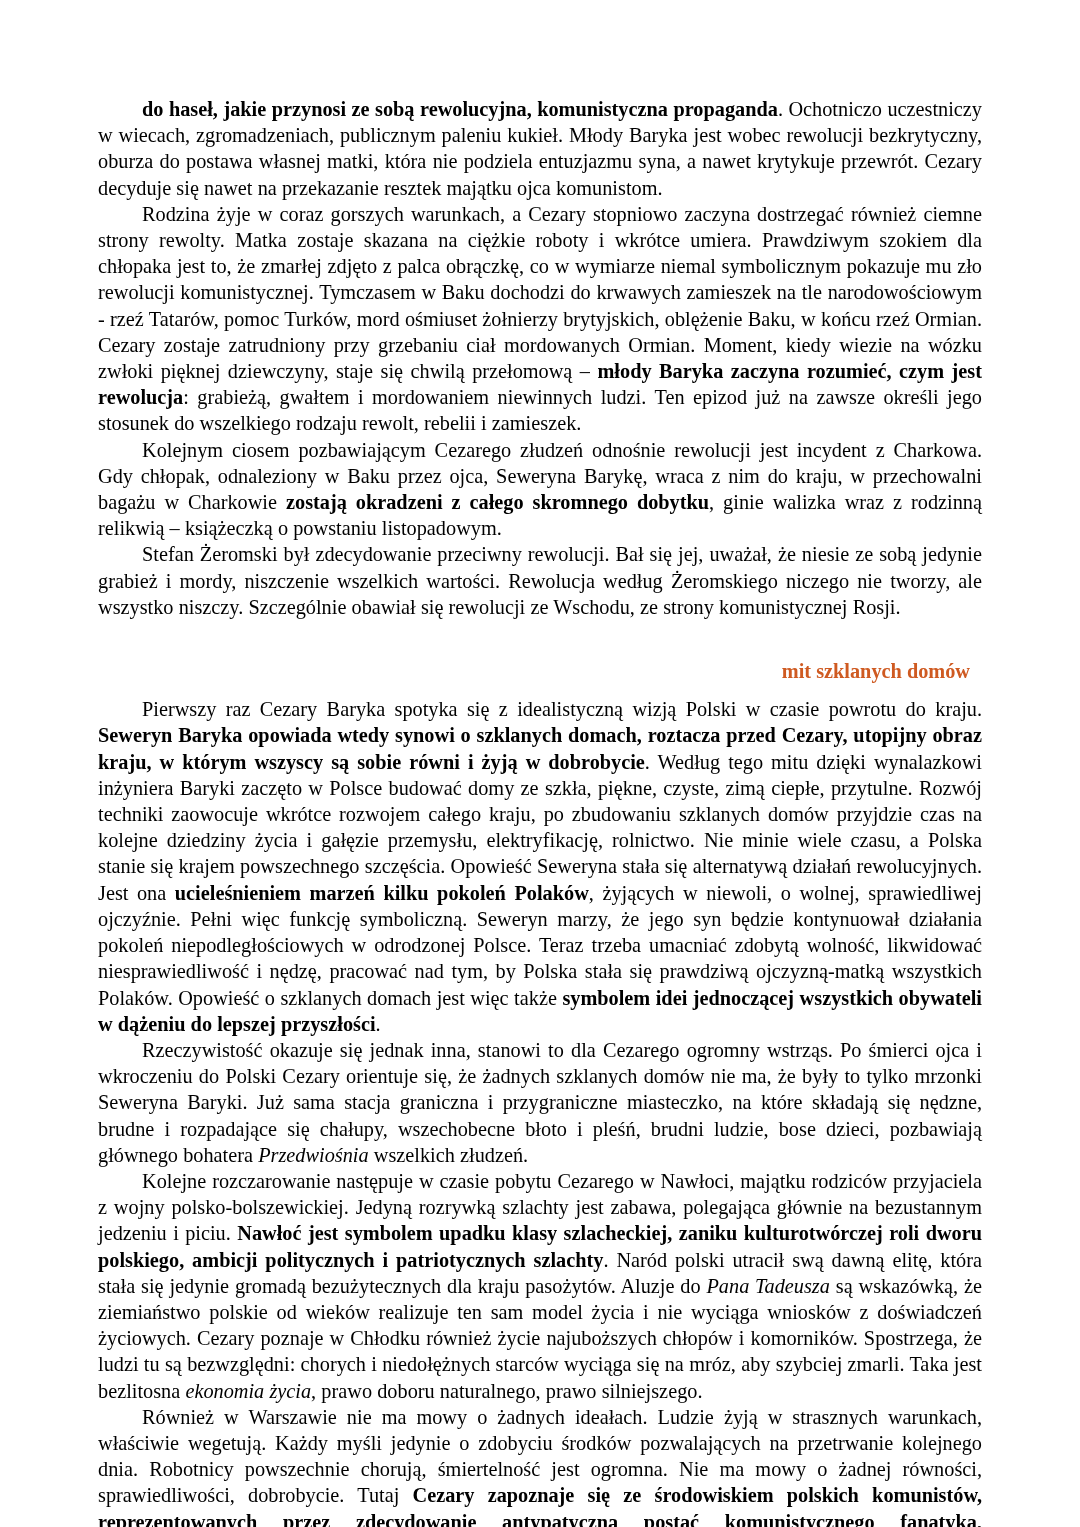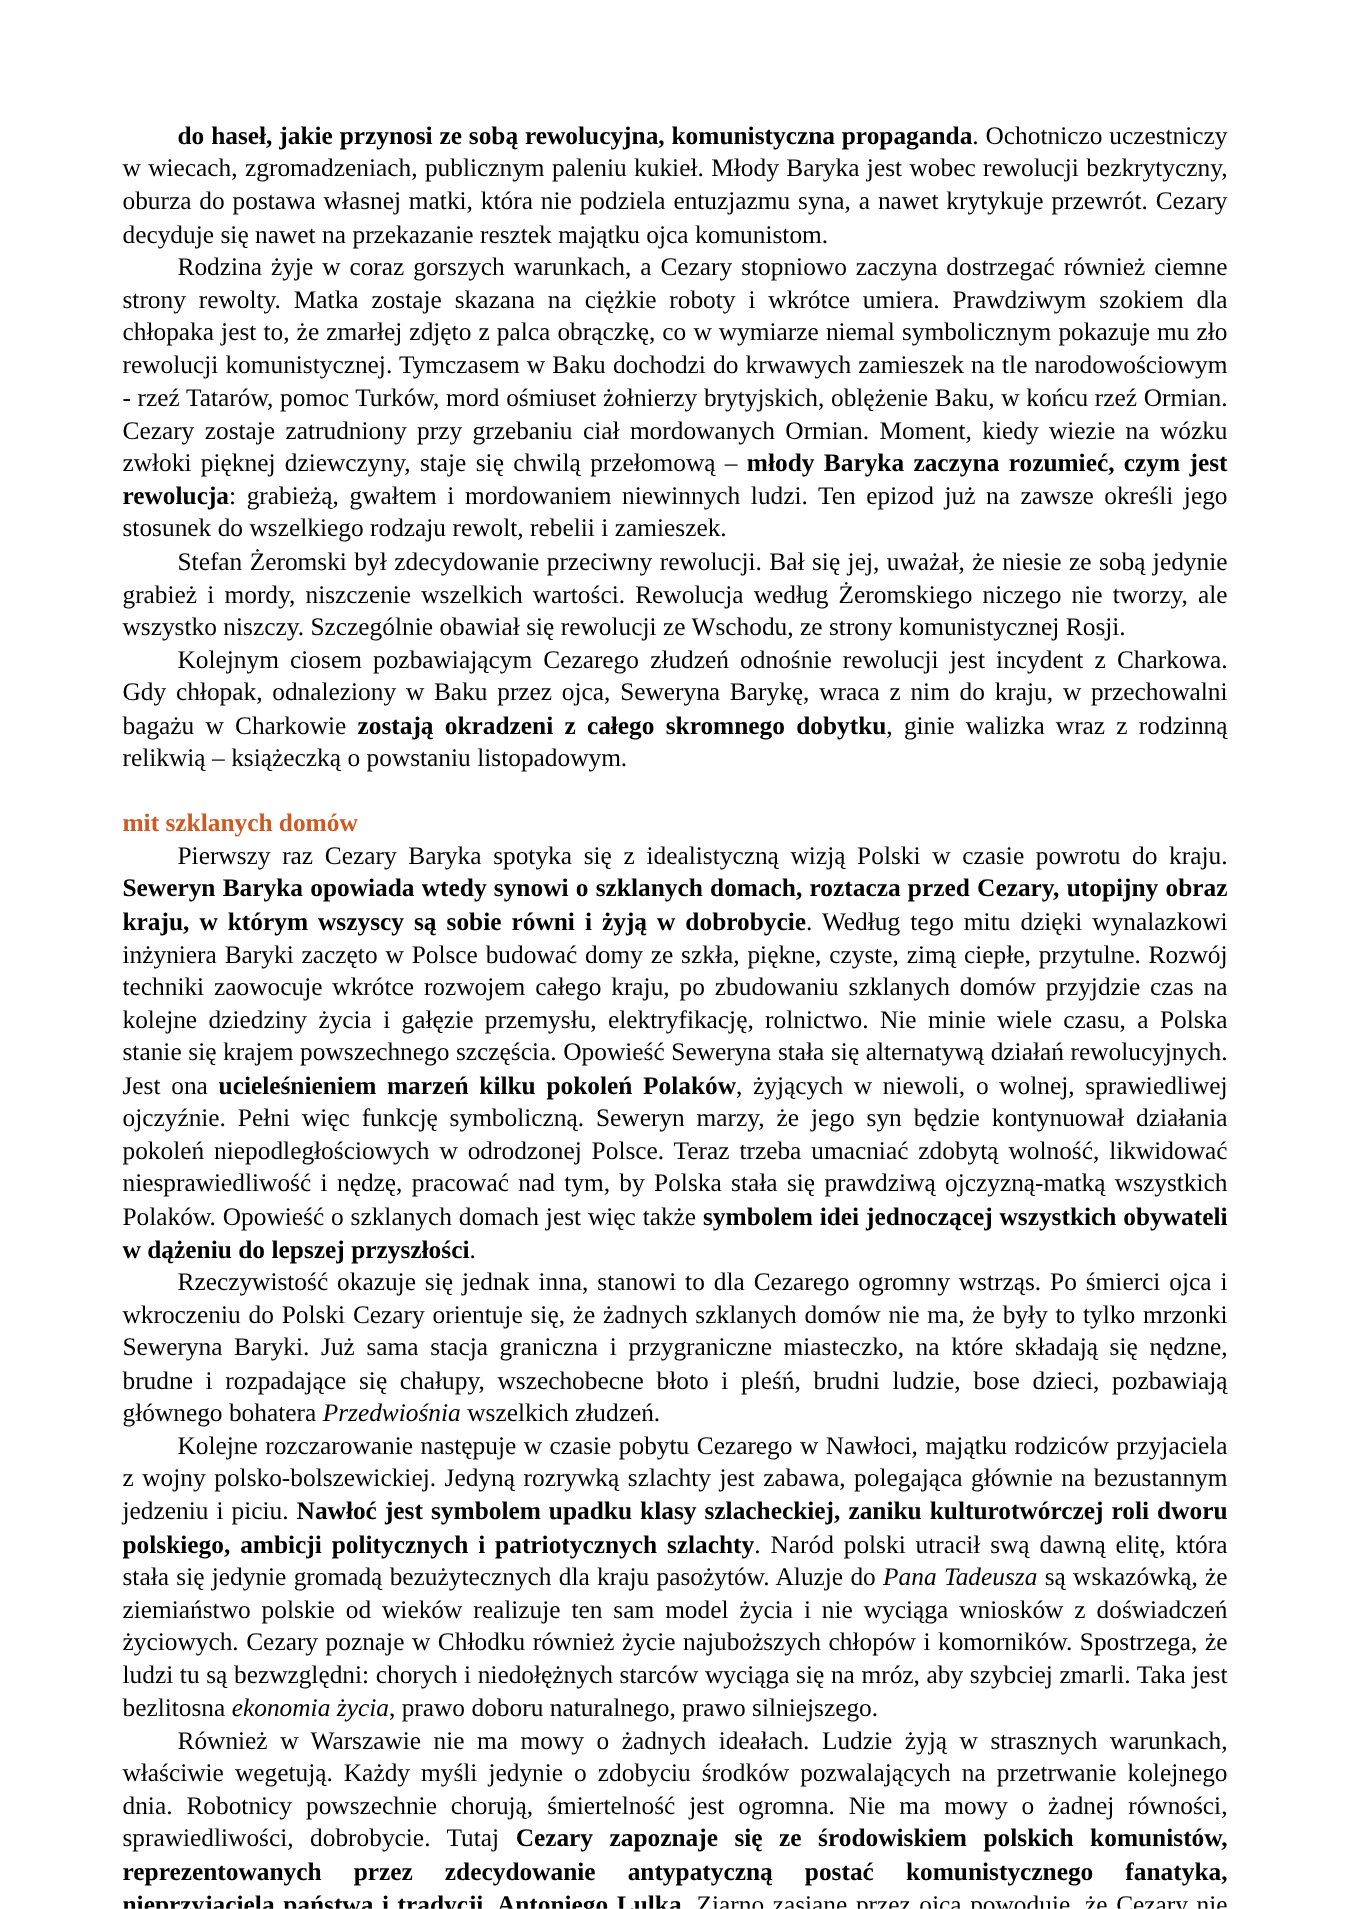--- a/index.html
+++ b/index.html
@@ -31,37 +31,37 @@
     text-align: justify;
     text-indent: 44px;
     -webkit-hyphens: none;
     hyphens: none;
     word-spacing: 0.1px;
   }
   b, strong { font-weight: bold; }
   i, em { }
 
   h2.section-heading {
-    margin: 0;
+    margin: 12px;
     padding: 26px 0 0 0;
     font-size: 20.3px;
     line-height: 26.2px;
     font-weight: bold;
-    text-align: left;
+    text-align: right;
     color: #cf5a21;
   }
 </style>
 </head>
 <body>
 
 <div class="page">
   <div class="doc" id="doc-root">
       <p class="para"><b>do haseł, jakie przynosi ze sobą rewolucyjna, komunistyczna propaganda</b><span>. Ochotniczo uczestniczy w wiecach, zgromadzeniach, publicznym paleniu kukieł. Młody Baryka jest wobec rewolucji bezkrytyczny, oburza do postawa własnej matki, która nie podziela entuzjazmu syna, a nawet krytykuje przewrót. Cezary decyduje się nawet na przekazanie resztek majątku ojca komunistom.</span></p>
       <p class="para"><span>Rodzina żyje w coraz gorszych warunkach, a Cezary stopniowo zaczyna dostrzegać również ciemne strony rewolty. Matka zostaje skazana na ciężkie roboty i wkrótce umiera. Prawdziwym szokiem dla chłopaka jest to, że zmarłej zdjęto z palca obrączkę, co w wymiarze niemal symbolicznym pokazuje mu zło rewolucji komunistycznej. Tymczasem w Baku dochodzi do krwawych zamieszek na tle narodowościowym - rzeź Tatarów, pomoc Turków, mord ośmiuset żołnierzy brytyjskich, oblężenie Baku, w końcu rzeź Ormian. Cezary zostaje zatrudniony przy grzebaniu ciał mordowanych Ormian. Moment, kiedy wiezie na wózku zwłoki pięknej dziewczyny, staje się chwilą przełomową – </span><b>młody Baryka zaczyna rozumieć, czym jest rewolucja</b><span>: grabieżą, gwałtem i mordowaniem niewinnych ludzi. Ten epizod już na zawsze określi jego stosunek do wszelkiego rodzaju rewolt, rebelii i zamieszek.</span></p>
+      <p class="para"><span>Kolejnym ciosem pozbawiającym Cezarego złudzeń odnośnie rewolucji jest incydent z Charkowa. Gdy chłopak, odnaleziony w Baku przez ojca, Seweryna Barykę, wraca z nim do kraju, w przechowalni bagażu w Charkowie </span><b>zostają okradzeni z całego skromnego dobytku</b><span>, ginie walizka wraz z rodzinną relikwią – książeczką o powstaniu listopadowym.</span></p>
       <p class="para"><span>Stefan Żeromski był zdecydowanie przeciwny rewolucji. Bał się jej, uważał, że niesie ze sobą jedynie grabież i mordy, niszczenie wszelkich wartości. Rewolucja według Żeromskiego niczego nie tworzy, ale wszystko niszczy. Szczególnie obawiał się rewolucji ze Wschodu, ze strony komunistycznej Rosji.</span></p>
-      <p class="para"><span>Kolejnym ciosem pozbawiającym Cezarego złudzeń odnośnie rewolucji jest incydent z Charkowa. Gdy chłopak, odnaleziony w Baku przez ojca, Seweryna Barykę, wraca z nim do kraju, w przechowalni bagażu w Charkowie </span><b>zostają okradzeni z całego skromnego dobytku</b><span>, ginie walizka wraz z rodzinną relikwią – książeczką o powstaniu listopadowym.</span></p>
       <h2 class="section-heading">mit szklanych domów</h2>
       <p class="para"><span>Pierwszy raz Cezary Baryka spotyka się z idealistyczną wizją Polski w czasie powrotu do kraju. </span><b>Seweryn Baryka opowiada wtedy synowi o szklanych domach, roztacza przed Cezary, utopijny obraz kraju, w którym wszyscy są sobie równi i żyją w dobrobycie</b><span>. Według tego mitu dzięki wynalazkowi inżyniera Baryki zaczęto w Polsce budować domy ze szkła, piękne, czyste, zimą ciepłe, przytulne. Rozwój techniki zaowocuje wkrótce rozwojem całego kraju, po zbudowaniu szklanych domów przyjdzie czas na kolejne dziedziny życia i gałęzie przemysłu, elektryfikację, rolnictwo. Nie minie wiele czasu, a Polska stanie się krajem powszechnego szczęścia. Opowieść Seweryna stała się alternatywą działań rewolucyjnych. Jest ona </span><b>ucieleśnieniem marzeń kilku pokoleń Polaków</b><span>, żyjących w niewoli, o wolnej, sprawiedliwej ojczyźnie. Pełni więc funkcję symboliczną. Seweryn marzy, że jego syn będzie kontynuował działania pokoleń niepodległościowych w odrodzonej Polsce. Teraz trzeba umacniać zdobytą wolność, likwidować niesprawiedliwość i nędzę, pracować nad tym, by Polska stała się prawdziwą ojczyzną-matką wszystkich Polaków. Opowieść o szklanych domach jest więc także </span><b>symbolem idei jednoczącej wszystkich obywateli w dążeniu do lepszej przyszłości</b><span>.</span></p>
       <p class="para"><span>Rzeczywistość okazuje się jednak inna, stanowi to dla Cezarego ogromny wstrząs. Po śmierci ojca i wkroczeniu do Polski Cezary orientuje się, że żadnych szklanych domów nie ma, że były to tylko mrzonki Seweryna Baryki. Już sama stacja graniczna i przygraniczne miasteczko, na które składają się nędzne, brudne i rozpadające się chałupy, wszechobecne błoto i pleśń, brudni ludzie, bose dzieci, pozbawiają głównego bohatera </span><i>Przedwiośnia</i><span> wszelkich złudzeń.</span></p>
       <p class="para"><span>Kolejne rozczarowanie następuje w czasie pobytu Cezarego w Nawłoci, majątku rodziców przyjaciela z wojny polsko-bolszewickiej. Jedyną rozrywką szlachty jest zabawa, polegająca głównie na bezustannym jedzeniu i piciu. </span><b>Nawłoć jest symbolem upadku klasy szlacheckiej, zaniku kulturotwórczej roli dworu polskiego, ambicji politycznych i patriotycznych szlachty</b><span>. Naród polski utracił swą dawną elitę, która stała się jedynie gromadą bezużytecznych dla kraju pasożytów. Aluzje do </span><i>Pana Tadeusza</i><span> są wskazówką, że ziemiaństwo polskie od wieków realizuje ten sam model życia i nie wyciąga wniosków z doświadczeń życiowych. Cezary poznaje w Chłodku również życie najuboższych chłopów i komorników. Spostrzega, że ludzi tu są bezwzględni: chorych i niedołężnych starców wyciąga się na mróz, aby szybciej zmarli. Taka jest bezlitosna </span><i>ekonomia życia</i><span>, prawo doboru naturalnego, prawo silniejszego.</span></p>
       <p class="para"><span>Również w Warszawie nie ma mowy o żadnych ideałach. Ludzie żyją w strasznych warunkach, właściwie wegetują. Każdy myśli jedynie o zdobyciu środków pozwalających na przetrwanie kolejnego dnia. Robotnicy powszechnie chorują, śmiertelność jest ogromna. Nie ma mowy o żadnej równości, sprawiedliwości, dobrobycie. Tutaj </span><b>Cezary zapoznaje się ze środowiskiem polskich komunistów, reprezentowanych przez zdecydowanie antypatyczną postać komunistycznego fanatyka, nieprzyjaciela państwa i tradycji, Antoniego Lulka</b><span>. Ziarno zasiane przez ojca powoduje, że Cezary nie może już zaakceptować bez zastrzeżeń idei komunistów, wolałby unikać rewolucji w Polsce, ufa, iż zmiany mogą być</span></p>
     </div>
 </div>
 
 </body></html>

